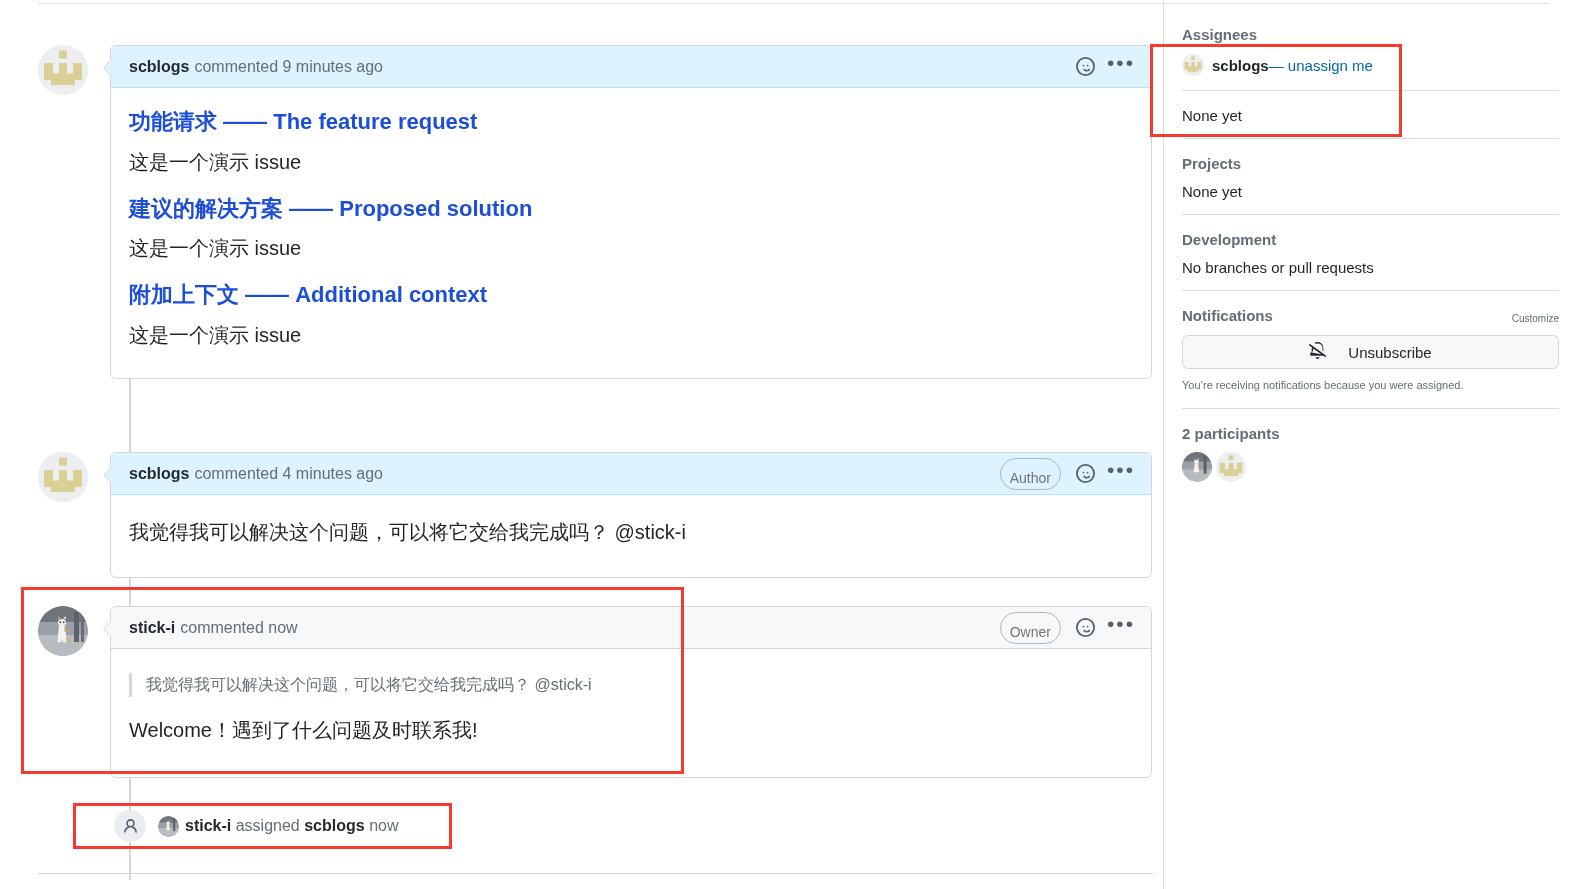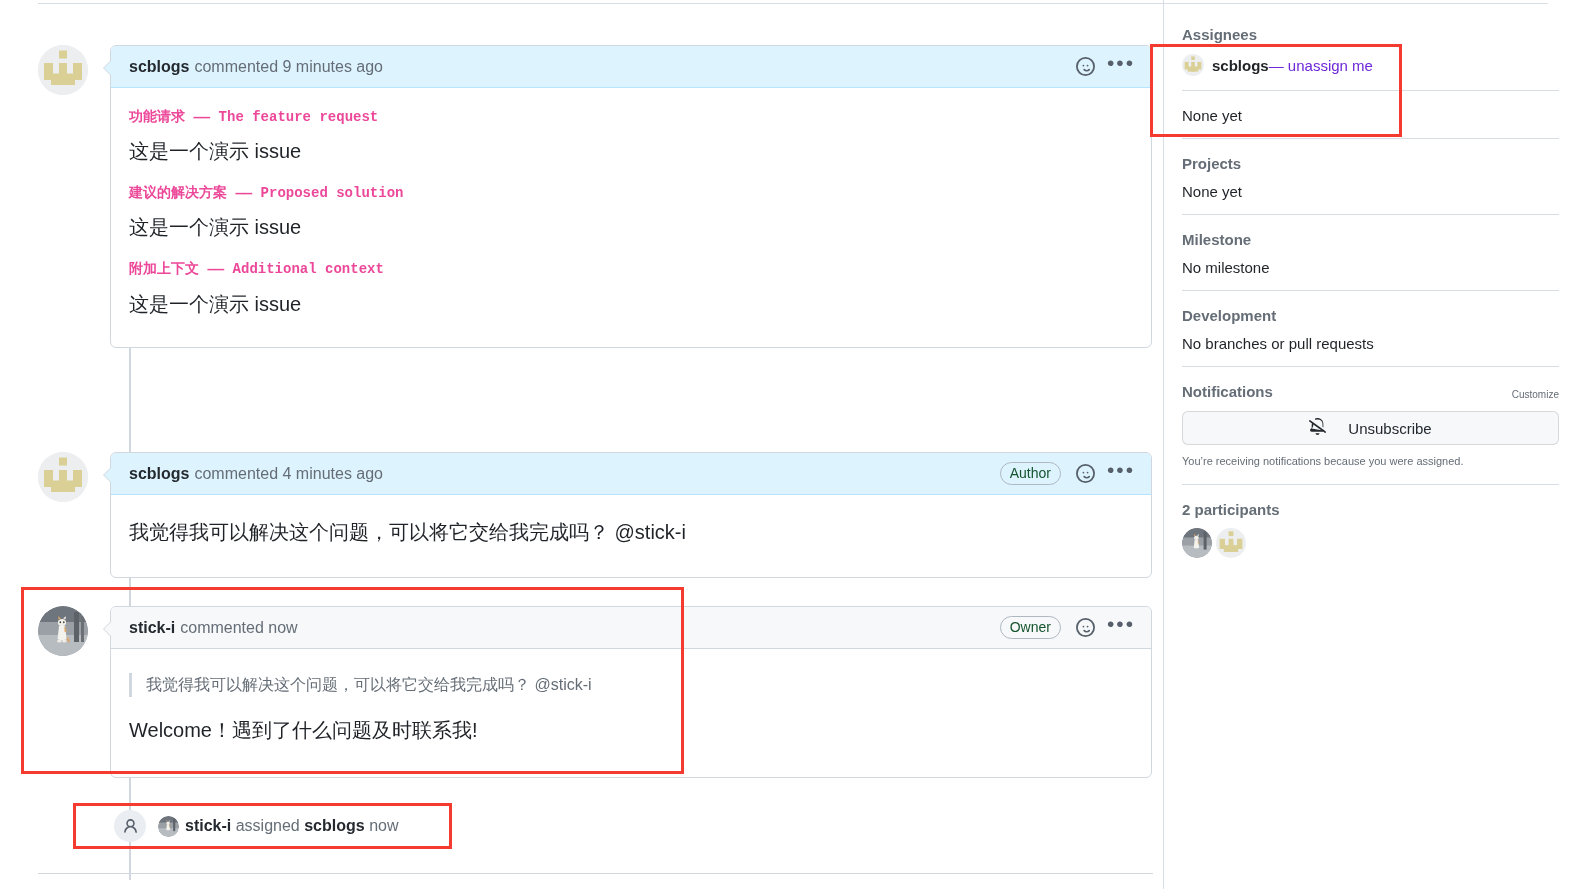--- a/index.html
+++ b/index.html
@@ -80,37 +80,36 @@
     border-radius: 5px 5px 0 0;
     font-size: 16px;
   }
   .c-head .who { font-weight: bold; color: #24292f; }
   .c-head .meta { color: #656d76; margin-left: 5px; font-weight: normal; }
   .c-head .spacer { flex: 1 1 auto; }
   .badge {
     border: 1px solid #afb8c1;
     border-radius: 2em;
     font-size: 14px;
-    color: #14532d;
-    padding: 1px 9px 2px;
+    color: #737373;
+    padding: 10px 9px 2px;
     line-height: 18px;
     margin-right: 13px;
     background: transparent;
   }
   .hdr-icon { margin-left: 2px; color: #57606a; display: flex; align-items: center; }
   .kebab { font-size: 21px; letter-spacing: 2px; line-height: 12px; color: #57606a; margin-left: 12px; padding-bottom: 7px; }
 
   .c-body { padding: 12px 18px 14px; }
   .c-body h3 {
     margin: 18px 0 10px;
-    font-size: 14px;
+    font-size: 22px;
     font-weight: bold;
     line-height: 1.3;
-    color: #ec4899;
-    font-family: Liberation Mono, monospace;
+    color: #1d4ed8;
   }
   .c-body h3:first-child { margin-top: 8px; }
   .c-body p {
     margin: 10px 0 14px;
     font-size: 20px;
     line-height: 1.5;
     color: #1f2328;
   }
   .c-body p.tight { margin: 6px 0 8px; }
   blockquote {
@@ -149,21 +148,21 @@
   .sb-section.last { border-bottom: none; }
   .sb-head {
     display: flex; align-items: flex-end; justify-content: space-between;
     font-size: 15px; font-weight: bold; color: #656d76; margin-bottom: 11px;
   }
   .sb-head .link { font-weight: normal; color: #656d76; font-size: 10px; }
   .sb-empty { font-size: 15px; color: #1f2328; }
   .assignee-row { display: flex; align-items: center; font-size: 15px; }
   .assignee-row .av-mini { width: 22px; height: 22px; border-radius: 50%; overflow: hidden; margin-right: 8px; flex: none; }
   .assignee-row b { font-weight: bold; color: #1f2328; }
-  .assignee-row .unassign { color: #6d28d9; }
+  .assignee-row .unassign { color: #0369a1; }
   .btn-unsub {
     display: flex; align-items: center; justify-content: center;
     gap: 22px;
     width: 100%; height: 34px;
     border: 1px solid rgba(31,35,40,0.15);
     border-radius: 6px;
     background: #f6f8fa;
     font-size: 15px; color: #24292f;
     cursor: pointer;
   }
@@ -365,26 +364,20 @@
       <div class="sb-empty">None yet</div>
     </div>
 
     <div class="sb-section">
       <div class="sb-head">
         <span>Projects</span>
       </div>
       <div class="sb-empty">None yet</div>
     </div>
 
-    <div class="sb-section">
-      <div class="sb-head">
-        <span>Milestone</span>
-      </div>
-      <div class="sb-empty">No milestone</div>
-    </div>
 
     <div class="sb-section">
       <div class="sb-head">
         <span>Development</span>
       </div>
       <div class="sb-empty">No branches or pull requests</div>
     </div>
 
     <div class="sb-section">
       <div class="sb-head">

